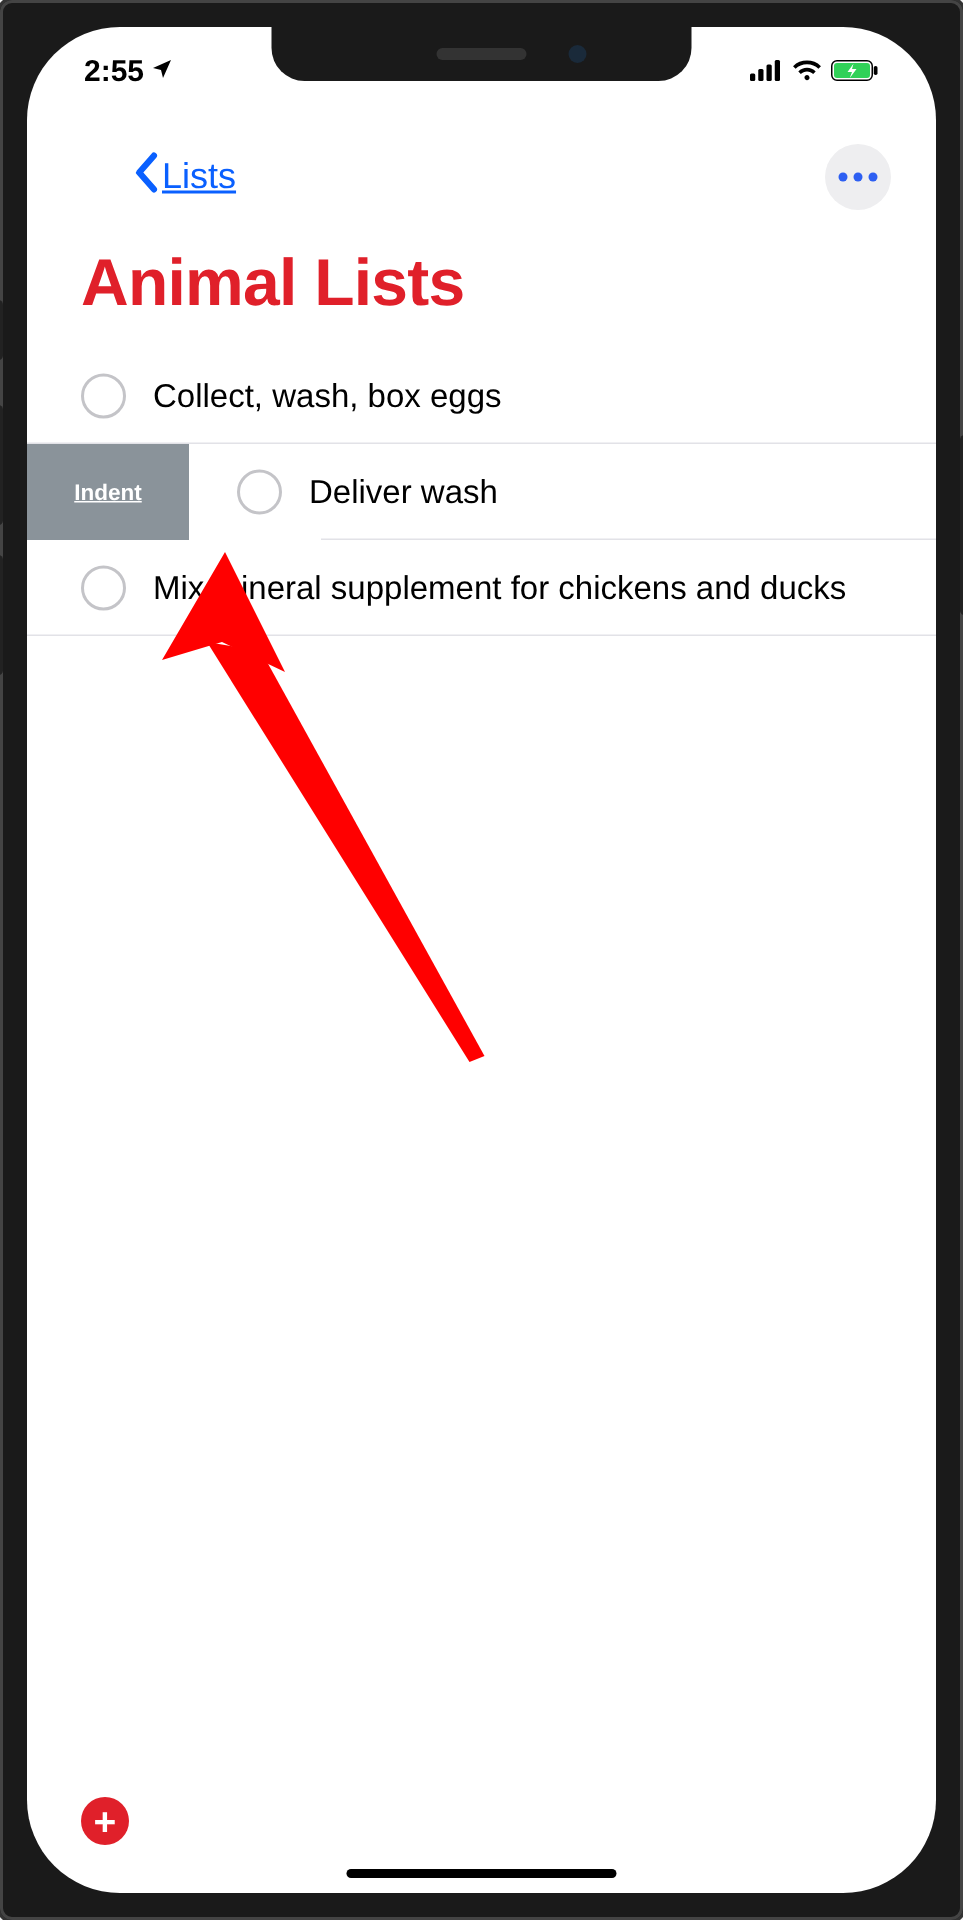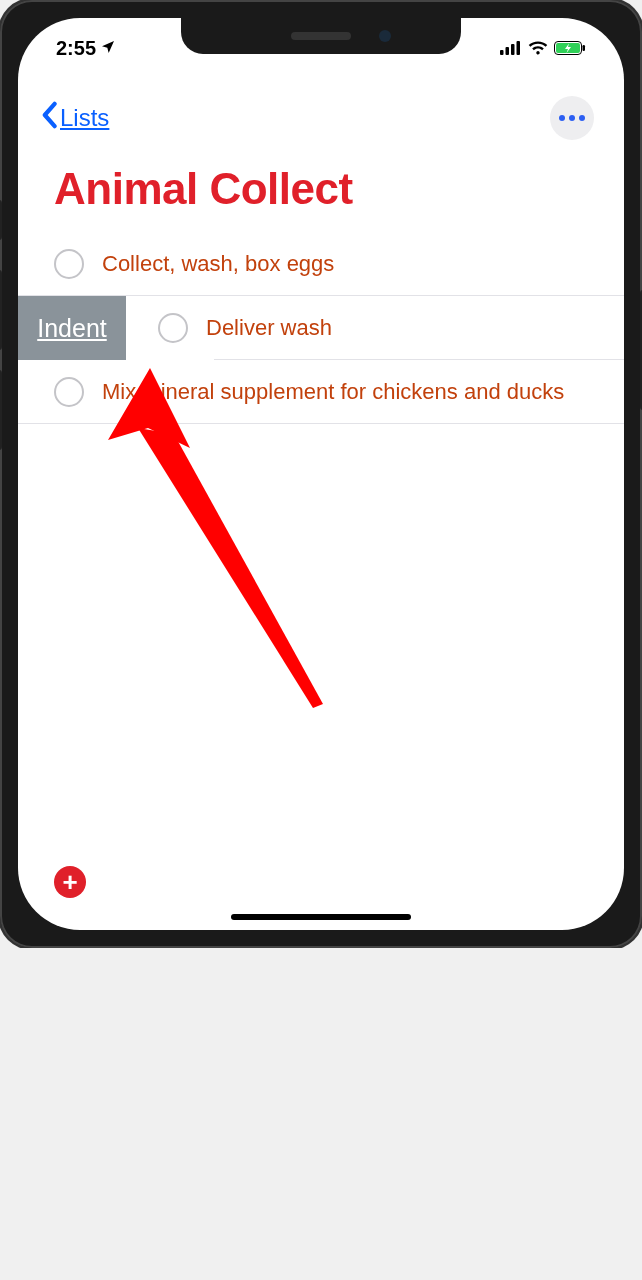--- a/index.html
+++ b/index.html
@@ -5,23 +5,23 @@
     * { box-sizing: border-box; margin: 0; padding: 0; }
     body {
       background: #f0f0f0;
       display: flex;
       justify-content: center;
       align-items: flex-start;
       font-family: -apple-system, BlinkMacSystemFont, "Segoe UI", Helvetica, Arial, sans-serif;
     }
     .device {
       width: 642px;
-      height: 948px;
+      height: 1280px;
       background: #1a1a1a;
-      border-radius: 32px;
+      border-radius: 8px;
       padding: 18px;
       position: relative;
       box-shadow: inset 0 0 0 2px #444, 0 0 0 2px #333;
     }
     
     .side-btn { position: absolute; background: #222; border-radius: 3px; }
     .side-left-1 { left: -4px; top: 200px; width: 6px; height: 40px; }
     .side-left-2 { left: -4px; top: 270px; width: 6px; height: 80px; }
     .side-left-3 { left: -4px; top: 370px; width: 6px; height: 80px; }
     .side-right  { right: -4px; top: 290px; width: 6px; height: 120px; }
@@ -80,20 +80,21 @@
       left: 0; right: 0; bottom: 0;
       padding: 24px 0 0 0;
       display: flex;
       flex-direction: column;
     }
     .nav {
       display: flex;
       justify-content: space-between;
       align-items: center;
       padding: 0 30px 6px 22px;
+      margin-left: 48px;
     }
     .back {
       display: flex; align-items: center; gap: 2px;
       color: #0a60ff; font-size: 24px;
     }
     .back-label { text-decoration: underline; }
     .more-btn {
       width: 44px; height: 44px; border-radius: 50%;
       background: #eeeef0; display: flex; align-items: center; justify-content: center;
     }
@@ -118,35 +119,36 @@
     }
     .row .radio {
       width: 30px; height: 30px;
       border: 2px solid #c4c4c8;
       border-radius: 50%;
       flex: 0 0 auto;
       margin: 0 18px 0 36px;
     }
     .row .text {
       font-size: 22px;
-      color: #c2410c;
+      color: #000000;
       line-height: 1.35;
       flex: 1;
     }
     .row.indented-row .indent-action {
       background: #8a939a;
       color: #fff;
       text-decoration: underline;
-      font-size: 25px;
+      font-size: 15px;
       display: flex;
       align-items: center;
       justify-content: center;
       width: 108px;
       align-self: stretch;
       margin: -10px 0 -10px 0;
+      font-weight: bold;
     }
     .row.indented-row {
       padding-left: 0;
       border-bottom: none;
     }
     .row.indented-row .radio { margin-left: 32px; }
     .row.indented-row .sub-border {
       position: absolute;
       left: 196px; right: 0; bottom: 0;
       height: 1px; background: #e2e2e7;
@@ -243,21 +245,21 @@
           </span>
           <span class="back-label">Lists</span>
         </div>
         <div class="more-btn">
           <span class="dot"></span>
           <span class="dot"></span>
           <span class="dot"></span>
         </div>
       </div>
 
-      <div class="title">Animal Collect</div>
+      <div class="title">Animal Lists</div>
 
       <div class="list">
 
         <div class="row">
           <span class="radio"></span>
           <span class="text">Collect, wash, box eggs</span>
         </div>
 
         <div class="row indented-row">
           <div class="indent-action">

